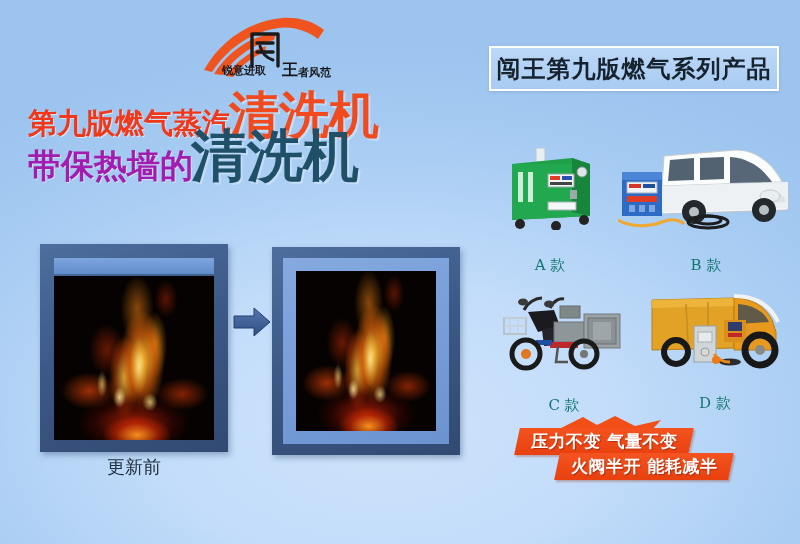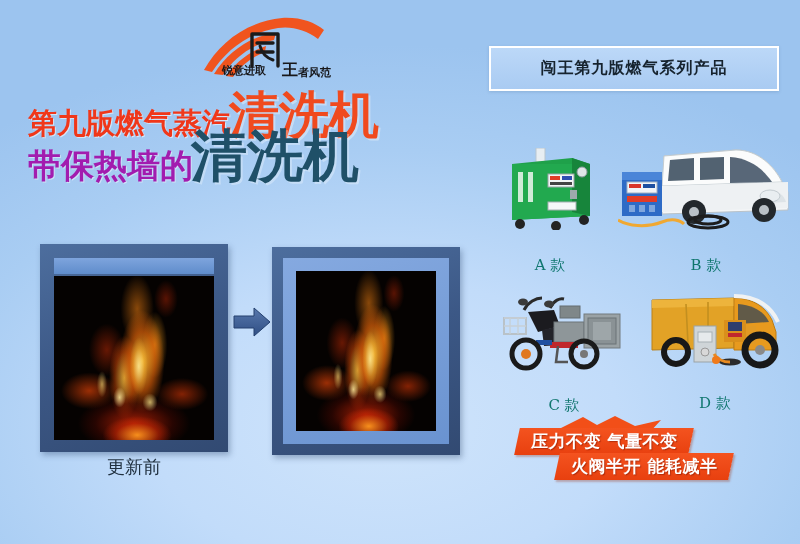--- a/index.html
+++ b/index.html
@@ -32,21 +32,21 @@
   .t-big2 { font-size:56px; color:#1f5068; line-height:.92; margin-left:-2px;
      text-shadow:2px 2px 0 rgba(255,255,255,.3); }
 
   
   #series-banner { position:absolute; left:489px; top:46px; width:290px; height:45px;
      background:linear-gradient(180deg,#bcd8f8 0%, #a9cbf2 100%);
      border:2px solid #ffffff;
      display:flex; align-items:center; justify-content:center;
      box-shadow:0 1px 3px rgba(40,70,110,.18); }
   #series-banner span { font-family:"DejaVu Sans","Liberation Sans",sans-serif;
-     font-size:16px; font-weight:bold; color:#16232e; letter-spacing:1px; }
+     font-size:24px; font-weight:bold; color:#16232e; letter-spacing:1px; }
 
   
   .panel { position:absolute; background:linear-gradient(160deg,#4d6e9e 0%, #3c5886 48%, #324a72 100%);
      box-shadow:2px 3px 6px rgba(30,55,95,.35); }
   #panel-left  { left:40px;  top:244px; width:188px; height:208px; padding:10px; }
   #panel-right { left:272px; top:247px; width:188px; height:208px; padding:10px; }
 
   .accent-top { position:absolute; left:14px; top:14px; right:14px; height:16px;
      background:linear-gradient(180deg,#7ea4dd 0%, #5f8ccb 100%); }
   .accent-full { position:absolute; left:11px; top:11px; right:11px; bottom:11px;

